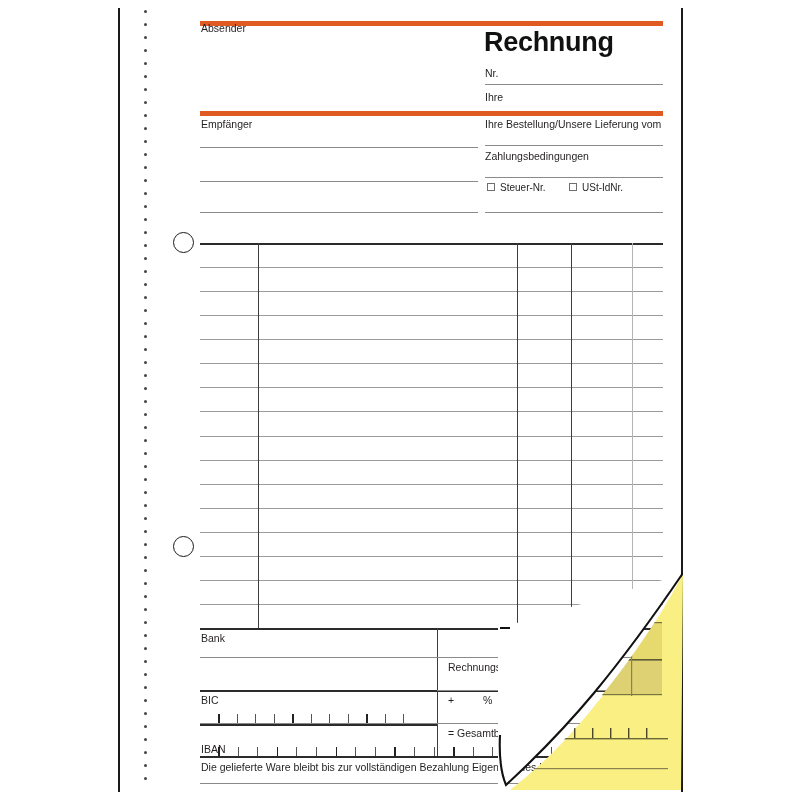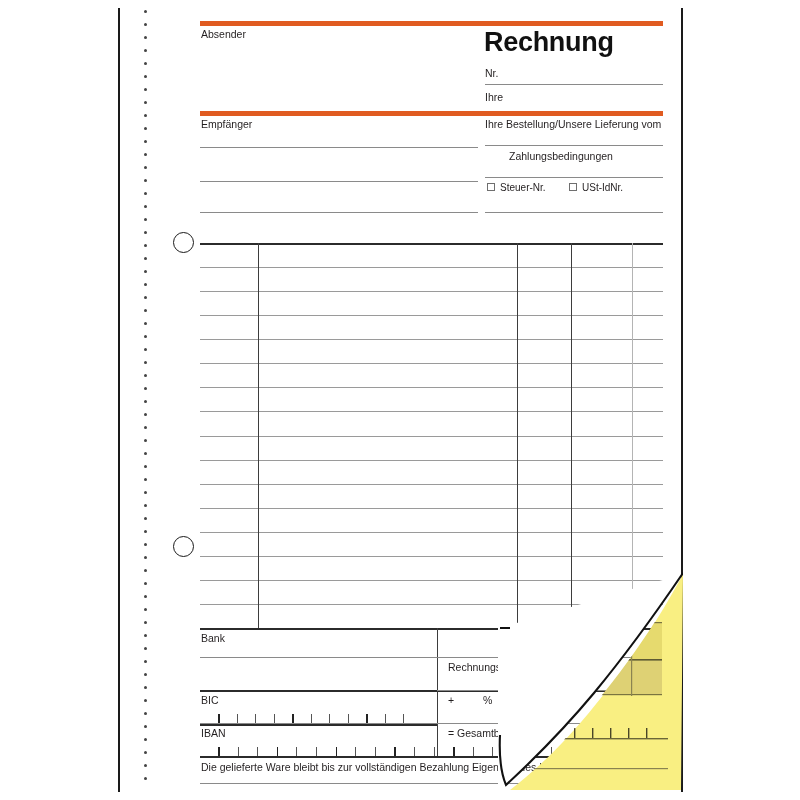--- a/index.html
+++ b/index.html
@@ -124,41 +124,41 @@
       <i style="top: 728px;"></i>
       <i style="top: 741px;"></i>
       <i style="top: 754px;"></i>
       <i style="top: 767px;"></i>
     </div>
 
   <div class="hole" style="left:173px;top:232px;"></div>
   <div class="hole" style="left:173px;top:536px;"></div>
 
   <div class="orange" style="top:21px;"></div>
-  <div class="lbl" style="left:201px;top:29px;text-align:center;">Absender</div>
+  <div class="lbl" style="left:201px;top:23px;text-align:center;">Absender</div>
 
   <div class="title" style="left:484px;top:29px;">Rechnung</div>
 
   <div class="lbl" style="left:485px;top:68px;">Nr.</div>
   <div class="rule" style="left:485px;top:84px;width:178px;"></div>
 
   <div class="lbl" style="left:485px;top:92px;">Ihre</div>
 
   <div class="orange" style="top:111px;"></div>
 
   <div class="lbl" style="left:201px;top:119px;">Empfänger</div>
 
   <div class="rule" style="left:200px;top:147px;width:278px;"></div>
   <div class="rule" style="left:200px;top:181px;width:278px;"></div>
   <div class="rule" style="left:200px;top:212px;width:278px;"></div>
 
   <div class="lbl" style="left:485px;top:119px;text-align:center;">Ihre Bestellung/Unsere Lieferung vom</div>
   <div class="rule" style="left:485px;top:145px;width:178px;"></div>
 
-  <div class="lbl" style="left:509px;top:151px;">Zahlungsbedingungen</div>
+  <div class="lbl" style="left:485px;top:151px;">Zahlungsbedingungen</div>
   <div class="rule" style="left:485px;top:177px;width:178px;"></div>
 
   <div class="cbx" style="left:487px;top:183px;"></div>
   <div class="lbl lbl-sm" style="left:500px;top:183px;">Steuer-Nr.</div>
 
   <div class="cbx" style="left:569px;top:183px;"></div>
   <div class="lbl lbl-sm" style="left:582px;top:183px;">USt-IdNr.</div>
 
   <div class="rule" style="left:485px;top:212px;width:178px;"></div>
 
@@ -196,21 +196,21 @@
     <div class="hd" style="left:0;top:128px;width:463px;"></div>
     <div class="h" style="left:0;top:155px;width:463px;"></div>
 
     <div class="v" style="left:237px;top:0;height:128px;"></div>
     <div class="h" style="left:237px;top:29px;width:226px;"></div>
     <div class="h" style="left:237px;top:62px;width:226px;"></div>
     <div class="h" style="left:237px;top:95px;width:226px;"></div>
 
     <div class="lbl" style="left:1px;top:5px;">Bank</div>
     <div class="lbl" style="left:1px;top:67px;">BIC</div>
-    <div class="lbl" style="left:1px;top:100px;">IBAN</div>
+    <div class="lbl" style="left:1px;top:116px;">IBAN</div>
 
     <div class="lbl" style="left:248px;top:34px;">Rechnungsbetrag</div>
     <div class="lbl" style="left:248px;top:67px;">+</div>
     <div class="lbl" style="left:283px;top:67px;">%</div>
     <div class="lbl" style="left:248px;top:100px;">= Gesamtbetrag</div>
 
     <div class="lbl" style="left:1px;top:134px;">Die gelieferte Ware bleibt bis zur vollständigen Bezahlung Eigentum des Lieferanten.</div>
   <div class="tick b" style="left: 18px; top: 86px;"></div>
       <div class="tick" style="left: 36.5px; top: 86px;"></div>
       <div class="tick" style="left: 55px; top: 86px;"></div>

